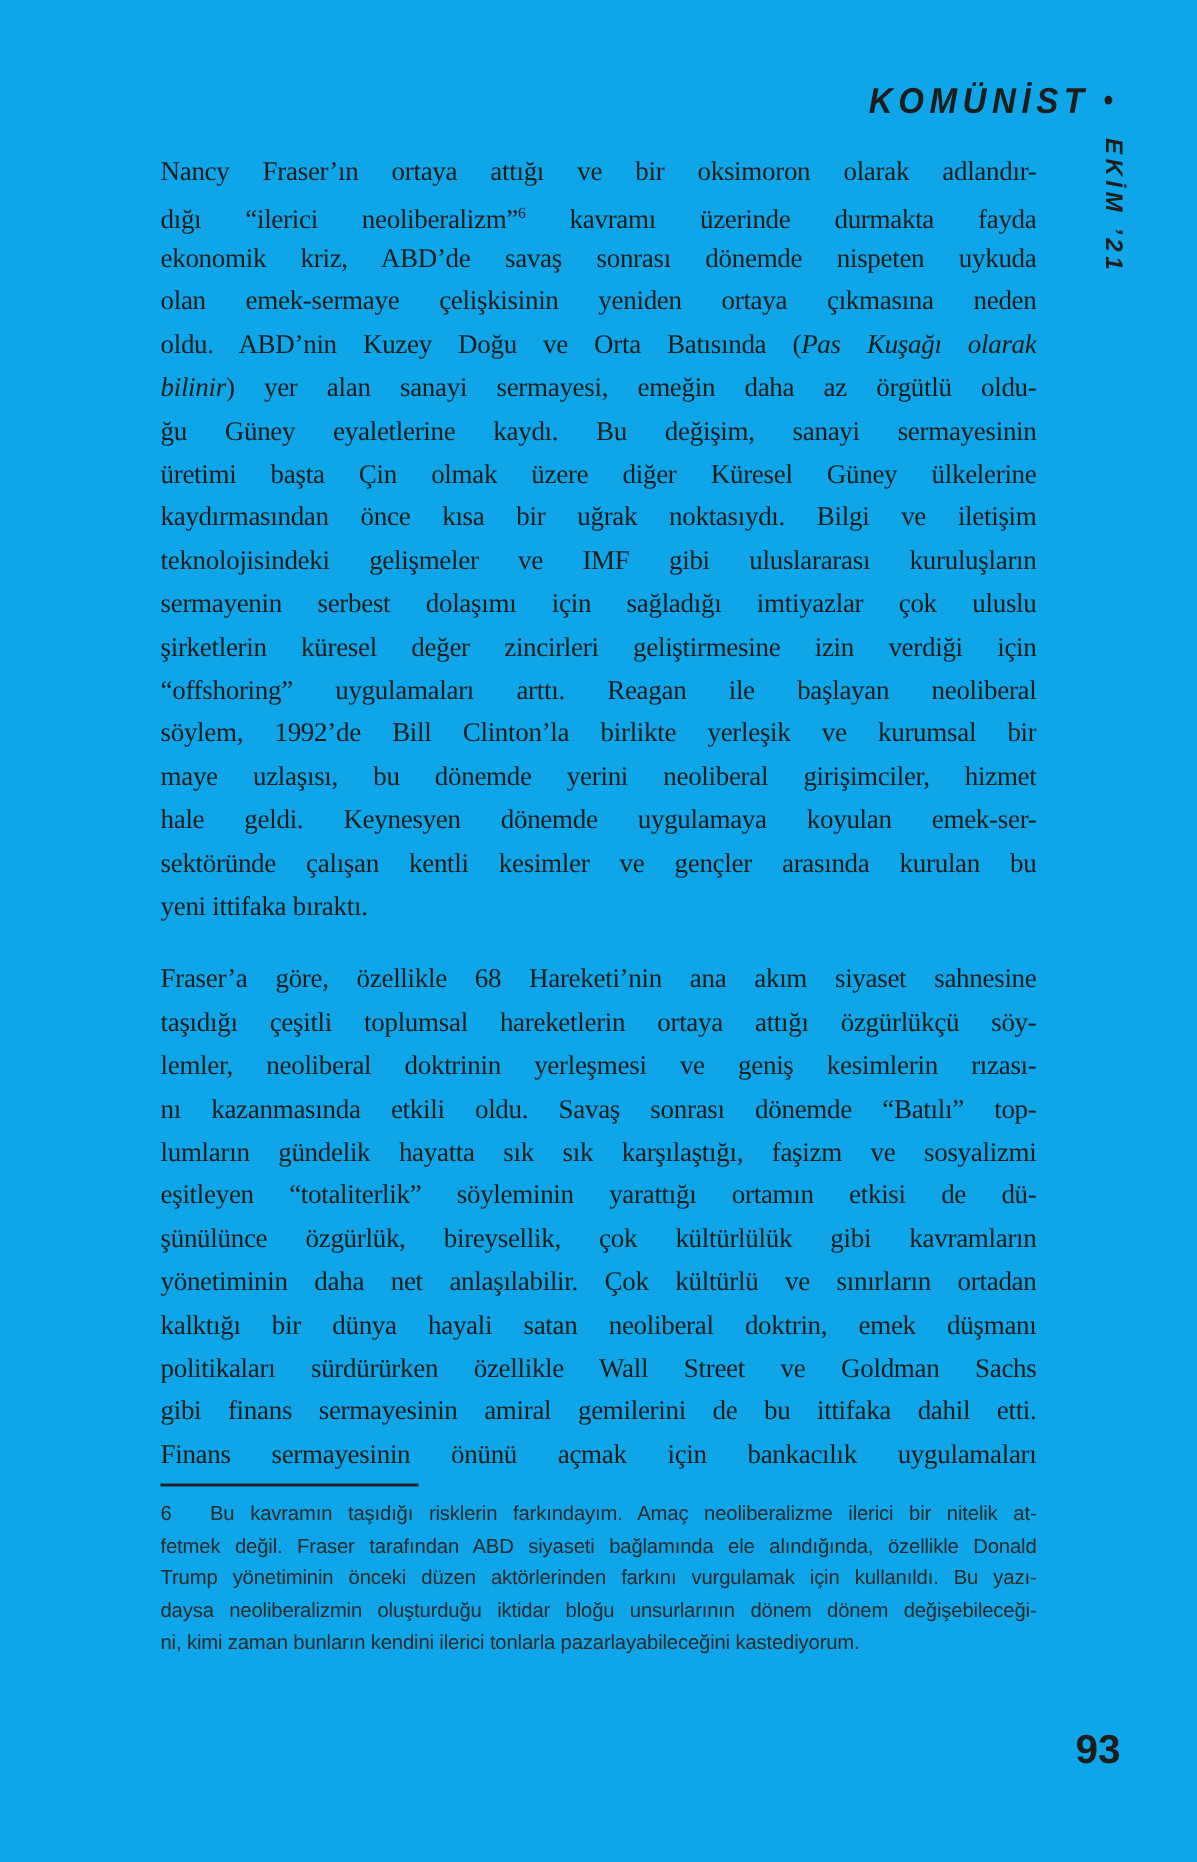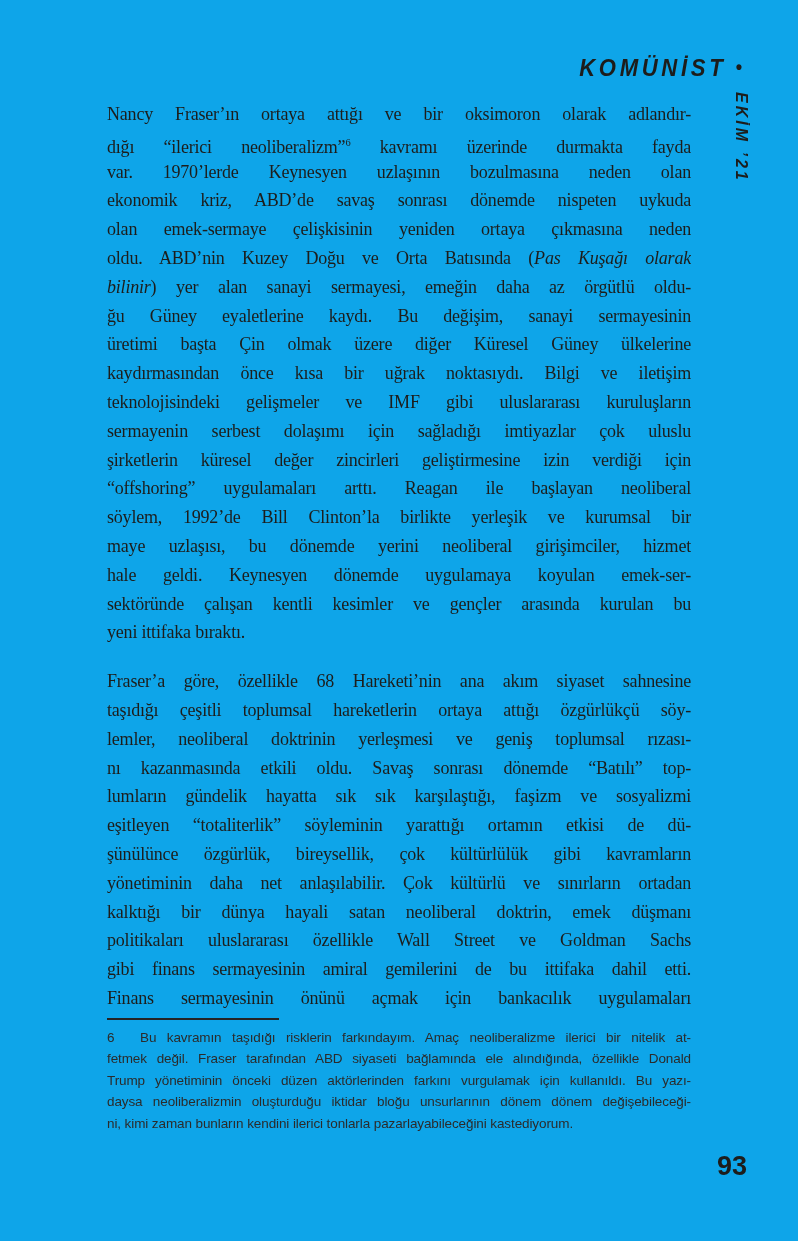--- a/index.html
+++ b/index.html
@@ -76,49 +76,48 @@
     <span class="mag">KOMÜNİST</span><span class="bullet">•</span>
   </div>
 
   <div class="issue">EKİM ’21</div>
 
   <div class="body-text">
     <div id="paragraphs">
         <div class="para">
           <div class="line"><span>Nancy Fraser’ın ortaya attığı ve bir oksimoron olarak adlandır-</span></div>
           <div class="line"><span>dığı “ilerici neoliberalizm”</span><span class="sup">6</span><span> kavramı üzerinde durmakta fayda</span></div>
-          <div class="line"><span>var. 1970’lerde Keynesyen uzlaşının bozulmasına neden olan</span></div>
           <div class="line"><span>ekonomik kriz, ABD’de savaş sonrası dönemde nispeten uykuda</span></div>
           <div class="line"><span>olan emek-sermaye çelişkisinin yeniden ortaya çıkmasına neden</span></div>
           <div class="line"><span>oldu. ABD’nin Kuzey Doğu ve Orta Batısında (</span><span class="it">Pas Kuşağı olarak</span></div>
           <div class="line"><span class="it">bilinir</span><span>) yer alan sanayi sermayesi, emeğin daha az örgütlü oldu-</span></div>
           <div class="line"><span>ğu Güney eyaletlerine kaydı. Bu değişim, sanayi sermayesinin</span></div>
           <div class="line"><span>üretimi başta Çin olmak üzere diğer Küresel Güney ülkelerine</span></div>
           <div class="line"><span>kaydırmasından önce kısa bir uğrak noktasıydı. Bilgi ve iletişim</span></div>
           <div class="line"><span>teknolojisindeki gelişmeler ve IMF gibi uluslararası kuruluşların</span></div>
           <div class="line"><span>sermayenin serbest dolaşımı için sağladığı imtiyazlar çok uluslu</span></div>
           <div class="line"><span>şirketlerin küresel değer zincirleri geliştirmesine izin verdiği için</span></div>
           <div class="line"><span>“offshoring” uygulamaları arttı. Reagan ile başlayan neoliberal</span></div>
           <div class="line"><span>söylem, 1992’de Bill Clinton’la birlikte yerleşik ve kurumsal bir</span></div>
           <div class="line"><span>maye uzlaşısı, bu dönemde yerini neoliberal girişimciler, hizmet</span></div>
           <div class="line"><span>hale geldi. Keynesyen dönemde uygulamaya koyulan emek-ser-</span></div>
           <div class="line"><span>sektöründe çalışan kentli kesimler ve gençler arasında kurulan bu</span></div>
           <div class="line last"><span>yeni ittifaka bıraktı.</span></div>
         </div>
         <div class="para">
           <div class="line"><span>Fraser’a göre, özellikle 68 Hareketi’nin ana akım siyaset sahnesine</span></div>
           <div class="line"><span>taşıdığı çeşitli toplumsal hareketlerin ortaya attığı özgürlükçü söy-</span></div>
-          <div class="line"><span>lemler, neoliberal doktrinin yerleşmesi ve geniş toplumsal rızası-</span></div>
+          <div class="line"><span>lemler, neoliberal doktrinin yerleşmesi ve geniş kesimlerin rızası-</span></div>
           <div class="line"><span>nı kazanmasında etkili oldu. Savaş sonrası dönemde “Batılı” top-</span></div>
           <div class="line"><span>lumların gündelik hayatta sık sık karşılaştığı, faşizm ve sosyalizmi</span></div>
           <div class="line"><span>eşitleyen “totaliterlik” söyleminin yarattığı ortamın etkisi de dü-</span></div>
           <div class="line"><span>şünülünce özgürlük, bireysellik, çok kültürlülük gibi kavramların</span></div>
           <div class="line"><span>yönetiminin daha net anlaşılabilir. Çok kültürlü ve sınırların ortadan</span></div>
           <div class="line"><span>kalktığı bir dünya hayali satan neoliberal doktrin, emek düşmanı</span></div>
-          <div class="line"><span>politikaları uluslararası özellikle Wall Street ve Goldman Sachs</span></div>
+          <div class="line"><span>politikaları sürdürürken özellikle Wall Street ve Goldman Sachs</span></div>
           <div class="line"><span>gibi finans sermayesinin amiral gemilerini de bu ittifaka dahil etti.</span></div>
           <div class="line"><span>Finans sermayesinin önünü açmak için bankacılık uygulamaları</span></div>
         </div>
       </div>
     <div class="footnote">
       <div class="fn-rule"></div>
       <div id="footnote-text">
           <div class="line"><span class="fn-marker">6</span><span>Bu kavramın taşıdığı risklerin farkındayım. Amaç neoliberalizme ilerici bir nitelik at-</span></div>
           <div class="line"><span>fetmek değil. Fraser tarafından ABD siyaseti bağlamında ele alındığında, özellikle Donald</span></div>
           <div class="line"><span>Trump yönetiminin önceki düzen aktörlerinden farkını vurgulamak için kullanıldı. Bu yazı-</span></div>

